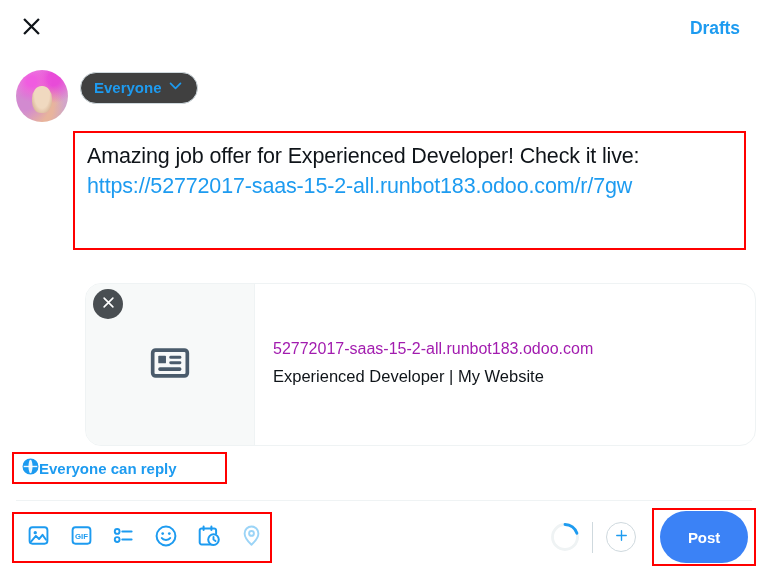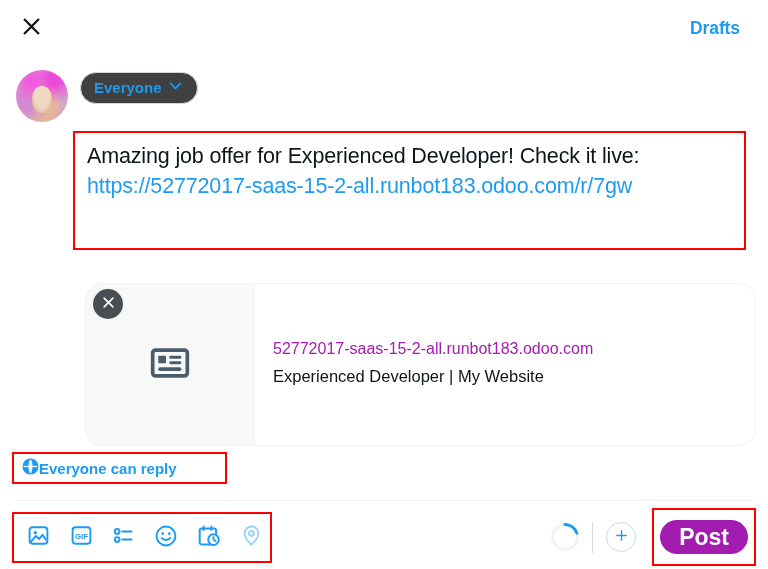--- a/index.html
+++ b/index.html
@@ -277,28 +277,28 @@
   }
   .post-wrap {
     width: 104px;
     height: 58px;
     box-sizing: border-box;
     display: flex;
     align-items: center;
     justify-content: center;
   }
   .post-btn {
-    background: #a21caf;
+    background: #3b82f6;
     color: #fff;
-    font-size: 23px;
+    font-size: 15px;
     font-weight: bold;
     border: none;
     border-radius: 999px;
     width: 88px;
-    height: 34px;
+    height: 52px;
     cursor: pointer;
     font-family: "Liberation Sans", sans-serif;
     letter-spacing: -0.1px;
   }
 </style>
 </head>
 <body>
 
 <div class="topbar">
   <div class="close-btn">

